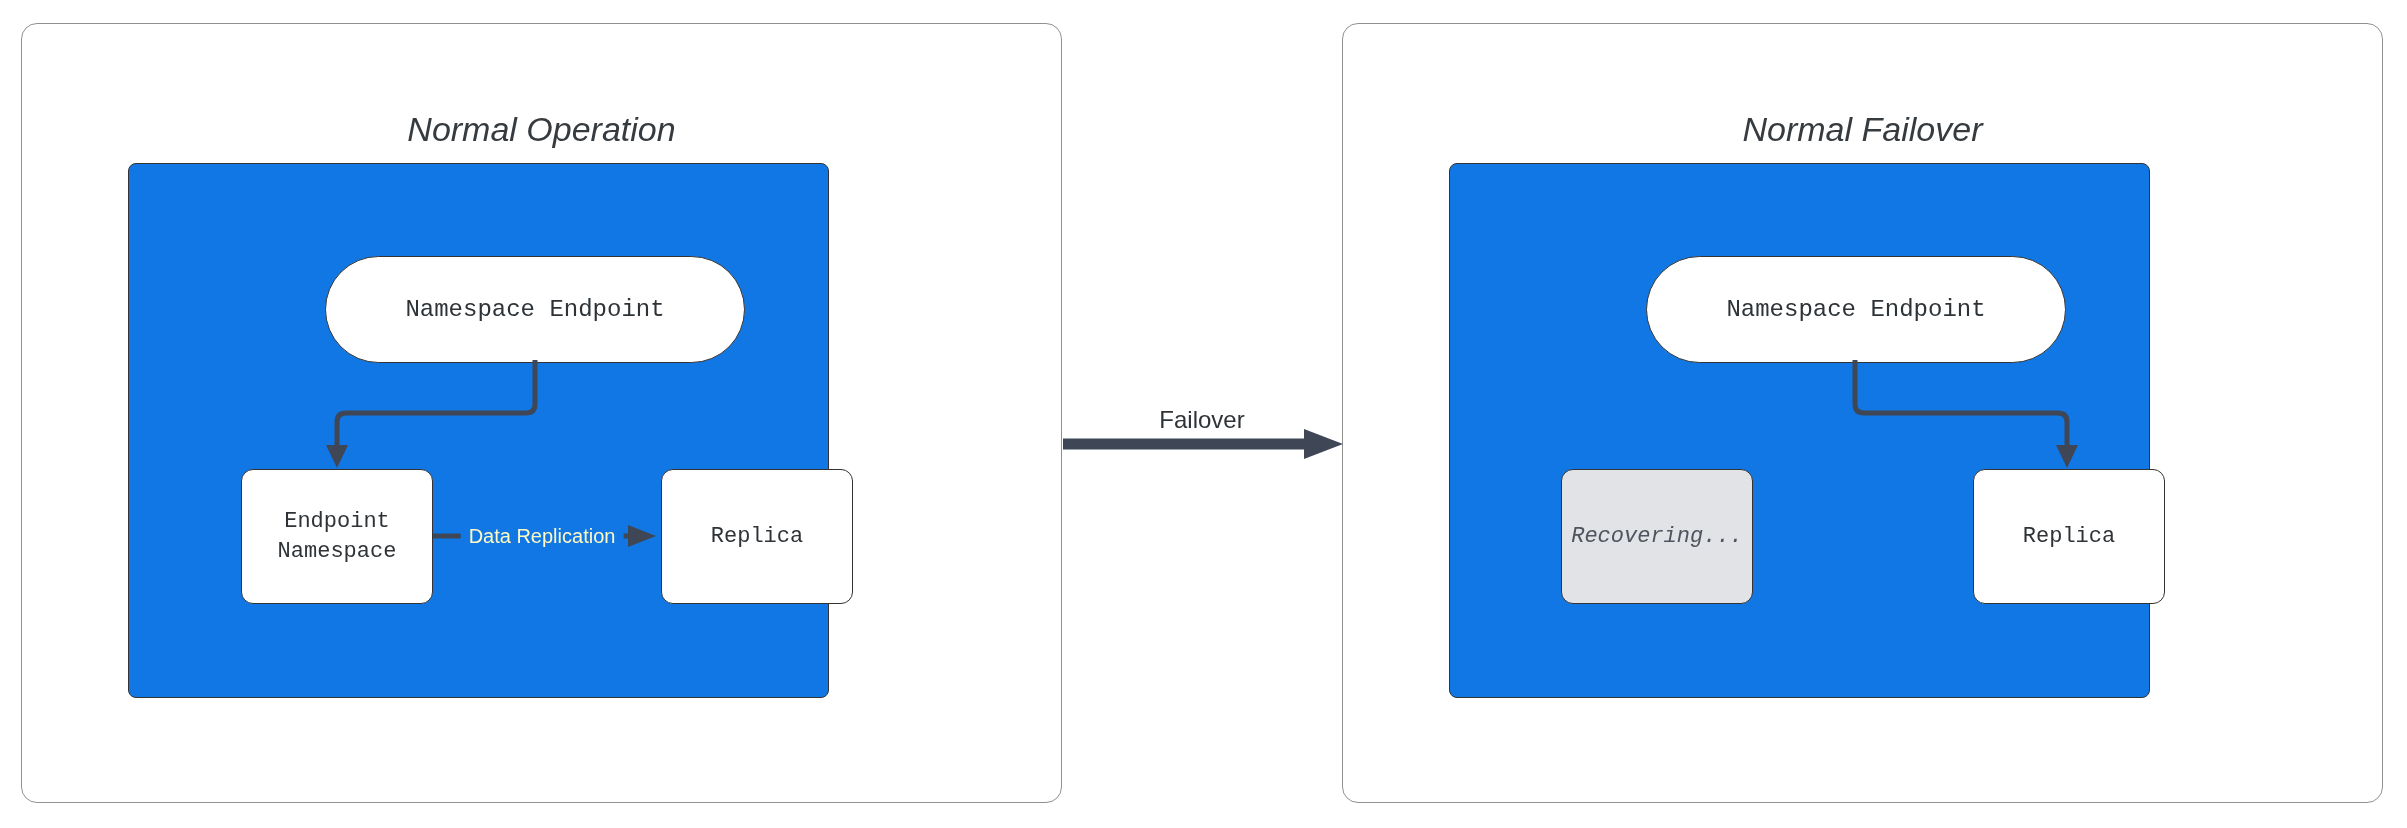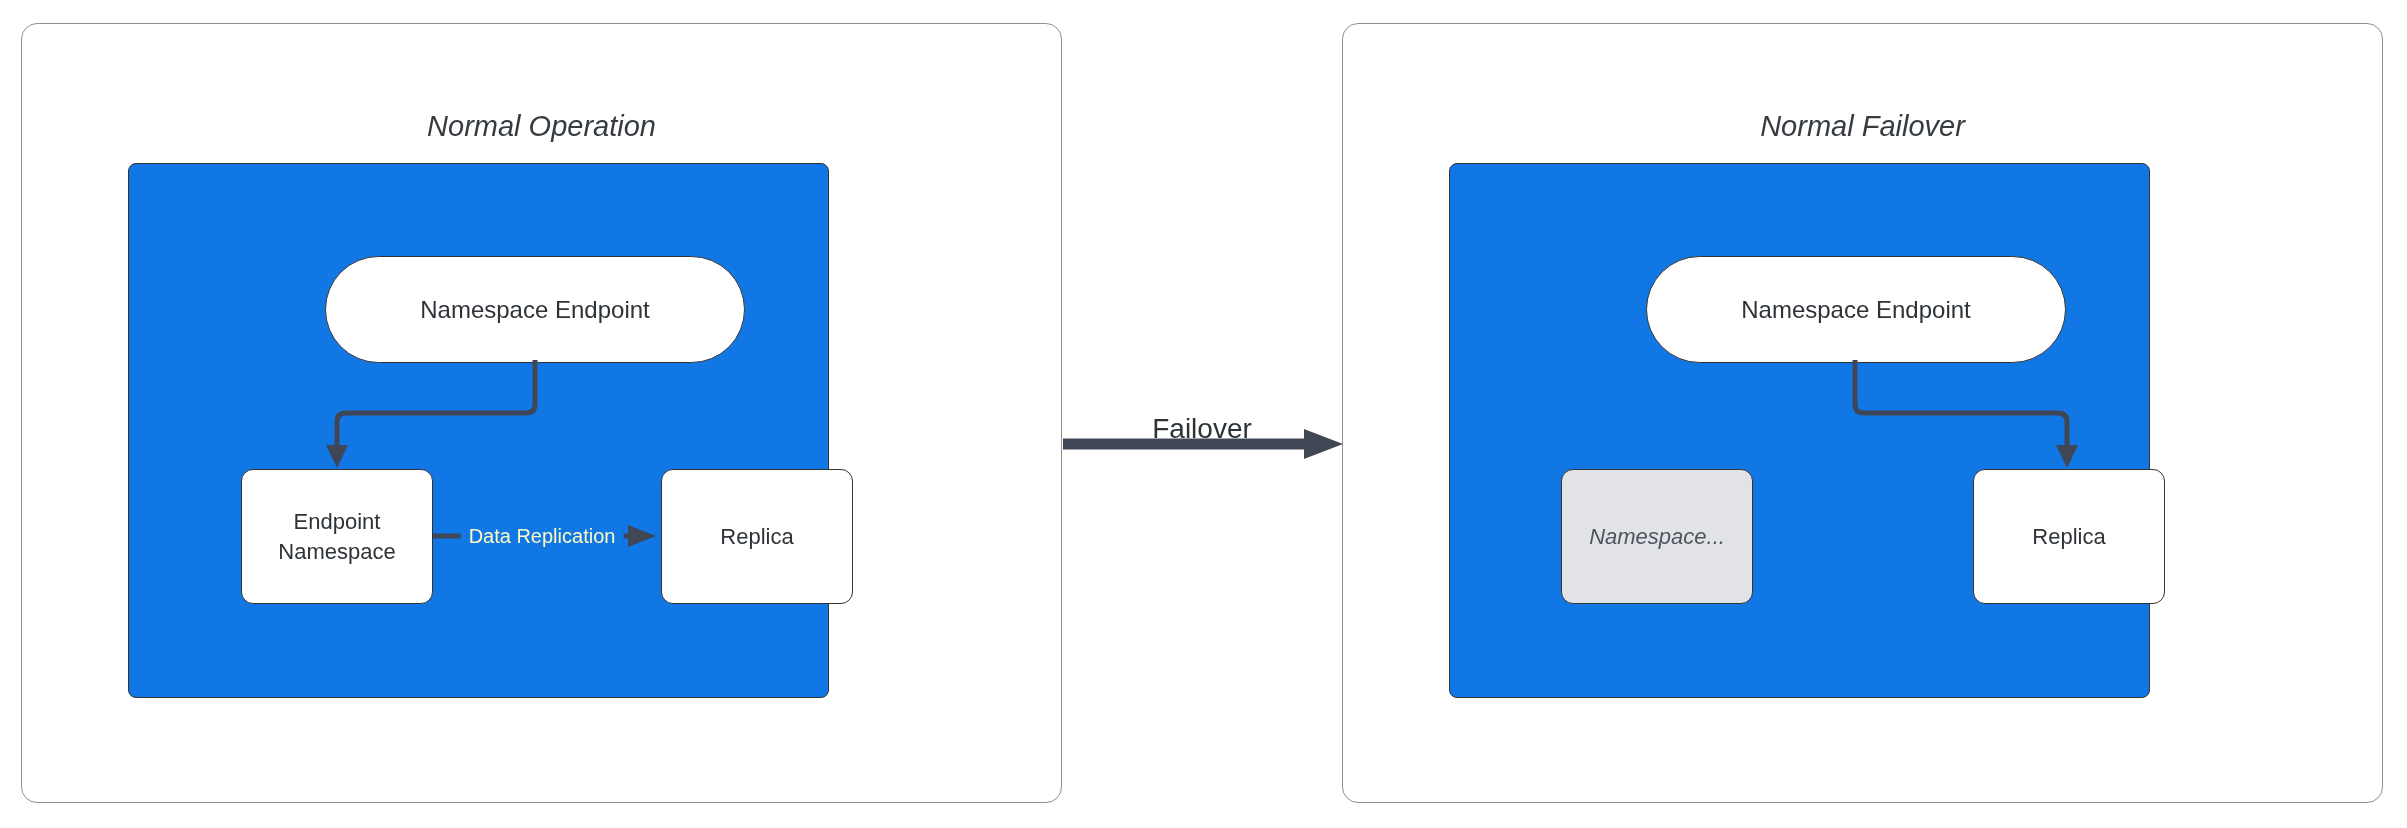--- a/index.html
+++ b/index.html
@@ -27,33 +27,34 @@
   }
   .panel.left  { left: 21px; }
   .panel.right { left: 1342px; }
   .panel-title {
     position: absolute;
     top: 86px;
     left: 0;
     width: 100%;
     text-align: center;
     font-style: italic;
-    font-size: 29px;
+    font-size: 34px;
     color: #363b40;
   }
   .blue-container {
     position: absolute;
     left: 106px;
     top: 139px;
     width: 701px;
     height: 535px;
     background: #1177e4;
     border: 1.5px solid #333333;
     border-radius: 8px;
     box-sizing: border-box;
+    font-family: Liberation Mono, monospace;
   }
   .node {
     position: absolute;
     background: #ffffff;
     border: 1.8px solid #333333;
     box-sizing: border-box;
     display: flex;
     align-items: center;
     justify-content: center;
     text-align: center;
@@ -108,24 +109,24 @@
     background: #1177e4;
     color: #fef9c3;
     font-weight: normal;
     font-size: 20px;
     padding: 3px 8px;
     white-space: nowrap;
   }
   .edge-label-failover {
     position: absolute;
     left: 1202px;
-    top: 429px;
+    top: 420px;
     transform: translate(-50%, -50%);
     color: #2e3338;
-    font-size: 28px;
+    font-size: 24px;
     white-space: nowrap;
   }
 </style>
 </head>
 <body>
 
 <div class="canvas">
 
   <section class="panel left">
     <div class="panel-title">Normal Operation</div>
@@ -142,21 +143,21 @@
     </div>
   </section>
 
   <section class="panel right">
     <div class="panel-title">Normal Failover</div>
     <div class="blue-container">
       <div class="node pill">
         <span>Namespace Endpoint</span>
       </div>
       <div class="node box recovering">
-        <span>Namespace...</span>
+        <span>Recovering...</span>
       </div>
       <div class="node box replica-r">
         <span>Replica</span>
       </div>
     </div>
   </section>
 
   <svg class="edges" viewBox="0 0 2407 828" xmlns="http://www.w3.org/2000/svg">
 
     <path class="edge-line" d="M535,360 V404 Q535,413 526,413 H346 Q337,413 337,422 V447"></path>

